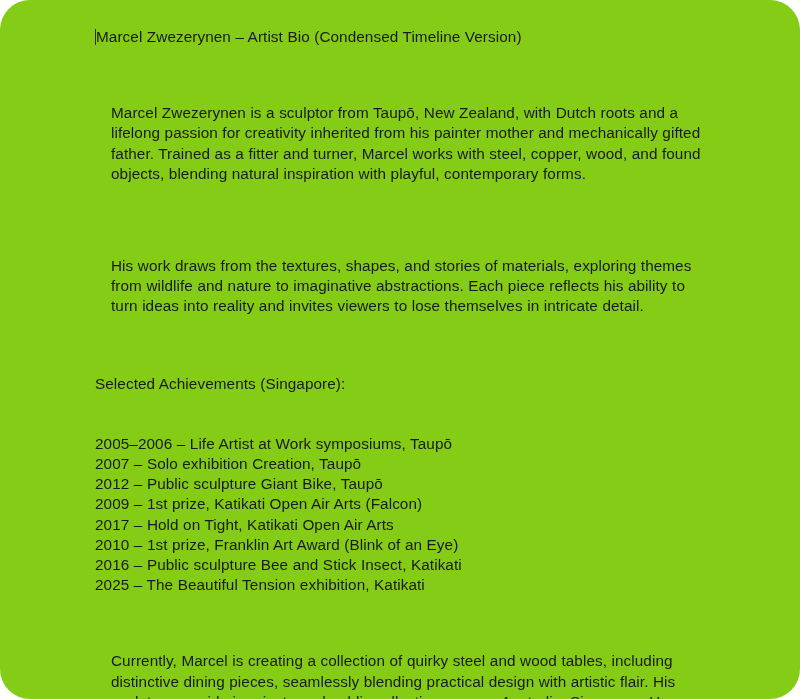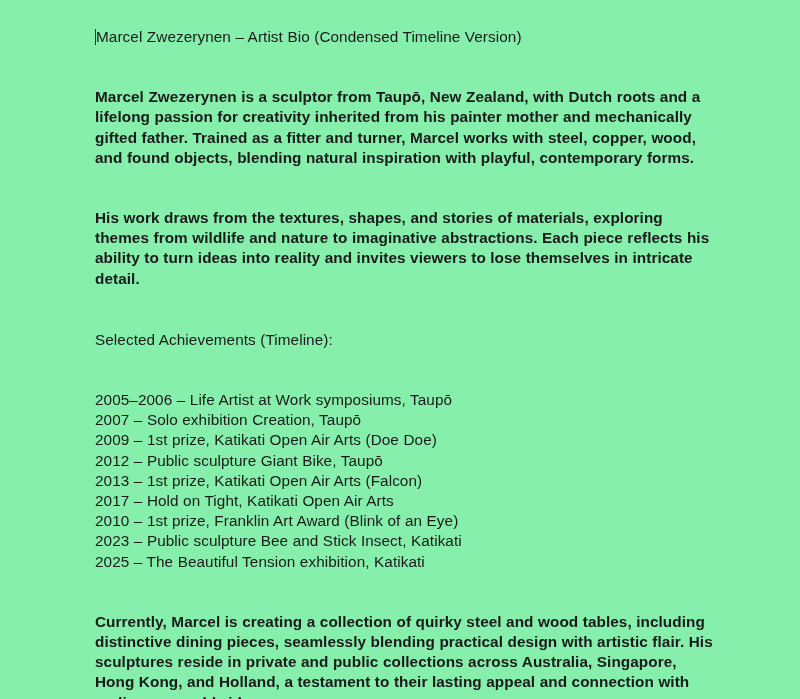--- a/index.html
+++ b/index.html
@@ -12,23 +12,24 @@
   body {
     font-family: "Liberation Sans", "DejaVu Sans", sans-serif;
     color: #1a1a1a;
     -webkit-font-smoothing: antialiased;
   }
 
   .page {
     position: relative;
     width: 800px;
     height: 699px;
-    background: #86efac;
+    background: #84cc16;
     overflow: hidden;
     box-sizing: border-box;
+    border-radius: 30px;
   }
 
   .doc-body {
     position: absolute;
     left: 95px;
     top: 27px;
     width: 625px;
   }
 
   
@@ -54,22 +55,22 @@
   .caret {
     display: inline-block;
     width: 1px;
     height: 16px;
     background: #2b2b2b;
     vertical-align: -3px;
     margin-right: 0px;
   }
 
   .para {
-    margin: 0;
-    font-weight: 700;
+    margin: 16px;
+    font-weight: 400;
   }
 
   .section-heading {
     margin: 0;
     font-weight: 400;
   }
 
   
   .gap-block { height: 40px; }
   .gap-heading-top { height: 41px; }
@@ -99,33 +100,32 @@
     <div class="gap-block"></div>
 
     <p class="para">Marcel Zwezerynen is a sculptor from Taupō, New Zealand, with Dutch roots and a lifelong passion for creativity inherited from his painter mother and mechanically gifted father. Trained as a fitter and turner, Marcel works with steel, copper, wood, and found objects, blending natural inspiration with playful, contemporary forms.</p>
 
     <div class="gap-block"></div>
 
     <p class="para">His work draws from the textures, shapes, and stories of materials, exploring themes from wildlife and nature to imaginative abstractions. Each piece reflects his ability to turn ideas into reality and invites viewers to lose themselves in intricate detail.</p>
 
     <div class="gap-heading-top"></div>
 
-    <p class="section-heading">Selected Achievements (Timeline):</p>
+    <p class="section-heading">Selected Achievements (Singapore):</p>
 
     <div class="gap-heading-bottom"></div>
 
     <ul class="timeline-list">
       <li class="timeline-entry">2005–2006 – Life Artist at Work symposiums, Taupō</li>
       <li class="timeline-entry">2007 – Solo exhibition Creation, Taupō</li>
-      <li class="timeline-entry">2009 – 1st prize, Katikati Open Air Arts (Doe Doe)</li>
       <li class="timeline-entry">2012 – Public sculpture Giant Bike, Taupō</li>
-      <li class="timeline-entry">2013 – 1st prize, Katikati Open Air Arts (Falcon)</li>
+      <li class="timeline-entry">2009 – 1st prize, Katikati Open Air Arts (Falcon)</li>
       <li class="timeline-entry">2017 – Hold on Tight, Katikati Open Air Arts</li>
       <li class="timeline-entry">2010 – 1st prize, Franklin Art Award (Blink of an Eye)</li>
-      <li class="timeline-entry">2023 – Public sculpture Bee and Stick Insect, Katikati</li>
+      <li class="timeline-entry">2016 – Public sculpture Bee and Stick Insect, Katikati</li>
       <li class="timeline-entry">2025 – The Beautiful Tension exhibition, Katikati</li>
     </ul>
 
     <div class="gap-list-bottom"></div>
 
     <p class="para">Currently, Marcel is creating a collection of quirky steel and wood tables, including distinctive dining pieces, seamlessly blending practical design with artistic flair. His sculptures reside in private and public collections across Australia, Singapore, Hong Kong, and Holland, a testament to their lasting appeal and connection with audiences worldwide.</p>
 
   </div>
 </div>
 

